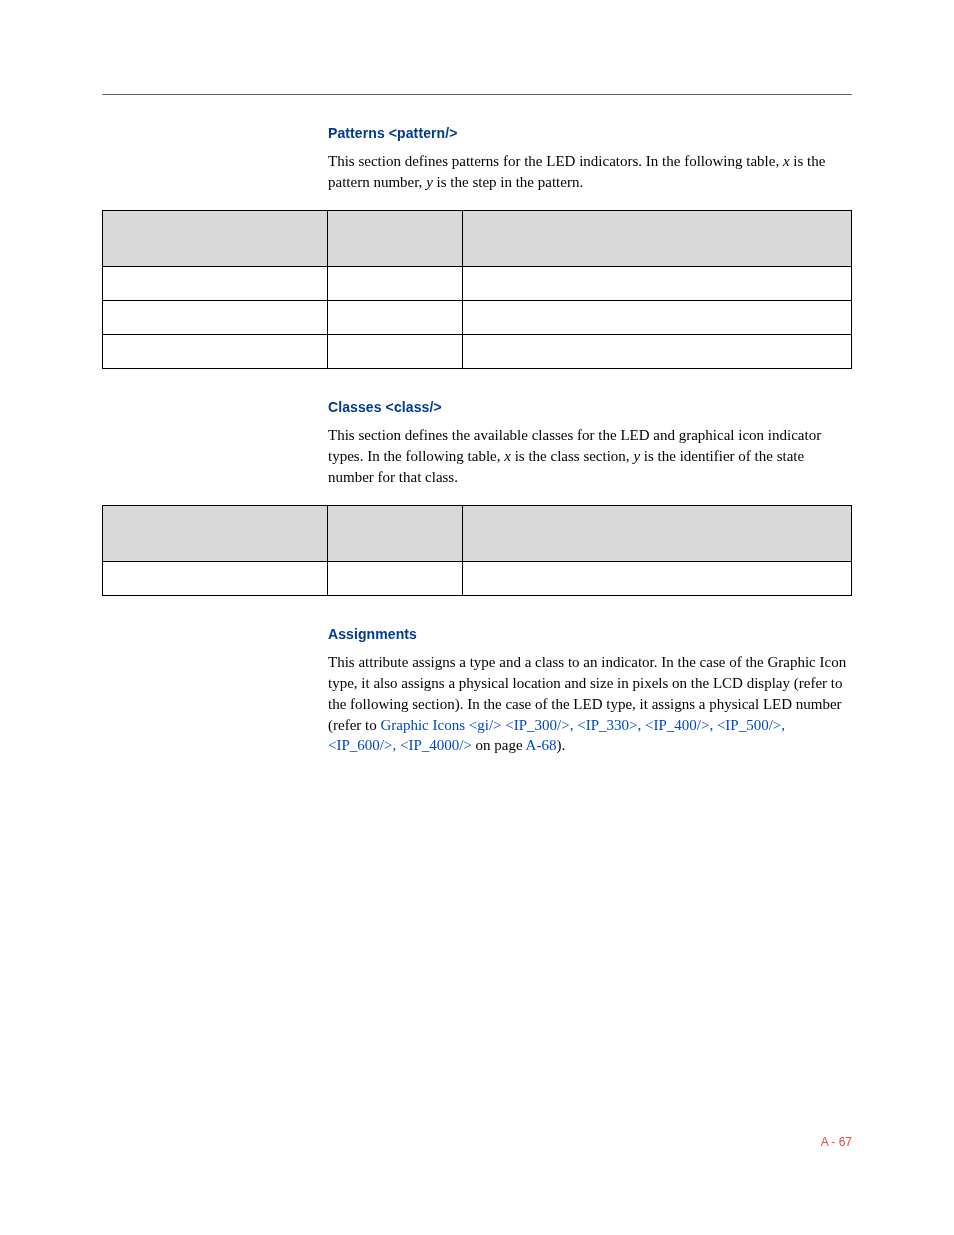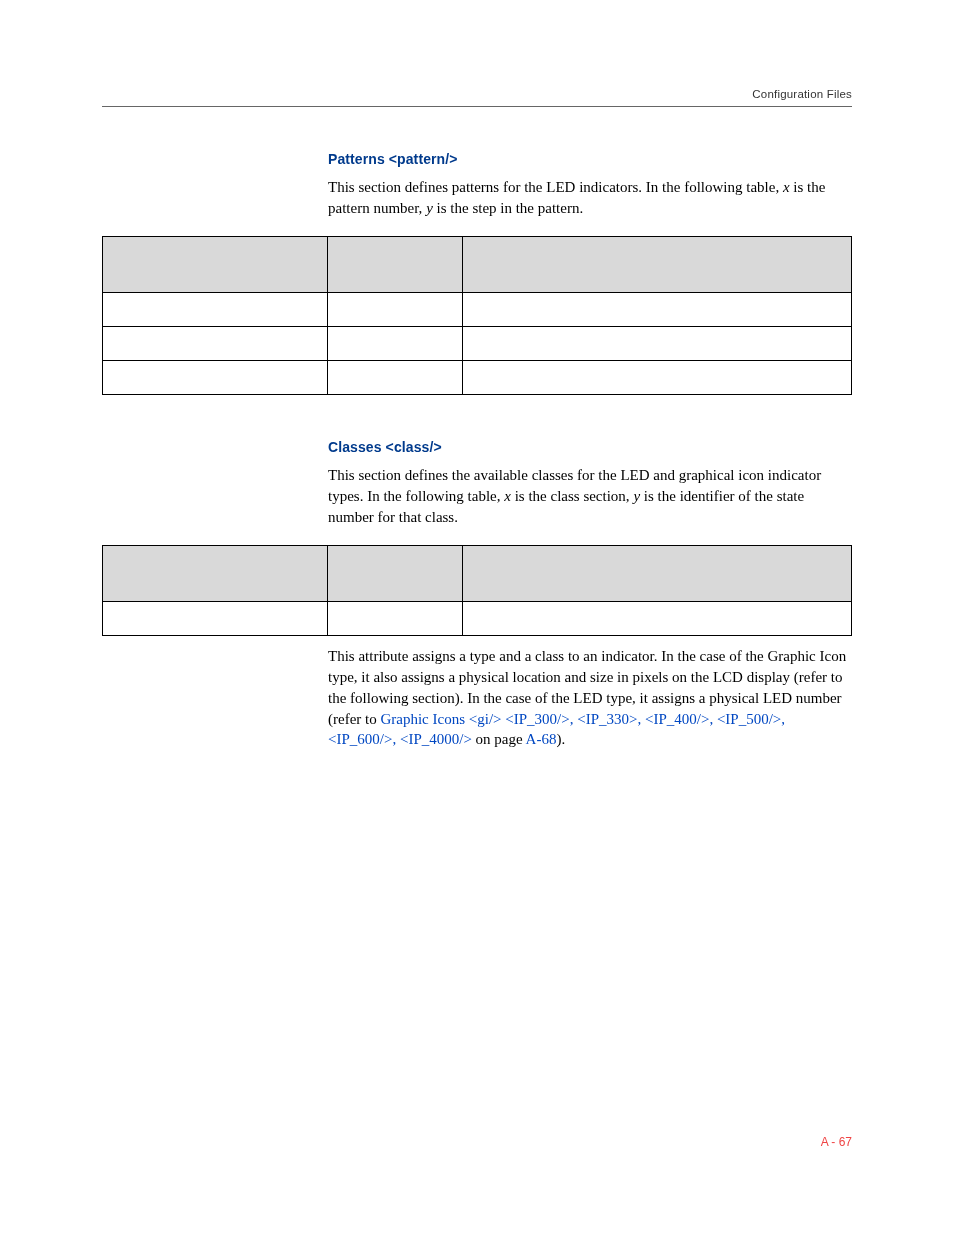--- a/index.html
+++ b/index.html
@@ -33,21 +33,21 @@
     margin: 6px 0 0 0;
   }
   .body-col {
     margin-left: 226px; 
   }
   h4.subhead {
     font-family: "Helvetica Neue", Arial, sans-serif;
     font-weight: 700;
     font-size: 14px;
     color: #003a8c;
-    margin: 44px 0 10px 0;
+    margin: 30px 0 10px 0;
     letter-spacing: 0.1px;
   }
   p.body {
     font-size: 15px;
     line-height: 1.38;
     margin: 0 0 18px 0;
   }
   .ital { font-style: italic; }
   a.link, span.link {
     color: #0047c2;
@@ -91,21 +91,20 @@
     font-size: 12px;
     color: #ef4444;
   }
 </style>
 </head>
 <body>
 
 <div class="page">
 
   <div class="header-area">
-    <div class="running-head">Configuration Files</div>
     <hr class="rule">
   </div>
 
   <div class="body-col">
     <h4 class="subhead">Patterns &lt;pattern/&gt;</h4>
     <p class="body">
       <span>This section defines patterns for the LED indicators. In the following table, </span><span class="ital">x</span><span> is the pattern number, </span><span class="ital">y</span><span> is the step in the pattern.</span>
     </p>
   </div>
 
@@ -164,20 +163,21 @@
     <tbody>
       <tr class="taller">
         <td></td>
         <td></td>
         <td></td>
       </tr>
     </tbody>
   </table>
 
   <div class="body-col">
+    <h4 class="subhead">Assignments</h4>
     <p class="body">
       <span>This attribute assigns a type and a class to an indicator. In the case of the Graphic Icon type, it also assigns a physical location and size in pixels on the LCD display (refer to the following section). In the case of the LED type, it assigns a physical LED number (refer to </span><span class="link">Graphic Icons &lt;gi/&gt; &lt;IP_300/&gt;, &lt;IP_330&gt;, &lt;IP_400/&gt;, &lt;IP_500/&gt;, &lt;IP_600/&gt;, &lt;IP_4000/&gt;</span><span> on page </span><span class="link">A-68</span><span>).</span>
     </p>
   </div>
 
 </div>
 
 <div class="footer">A - 67</div>
 
 </body></html>

